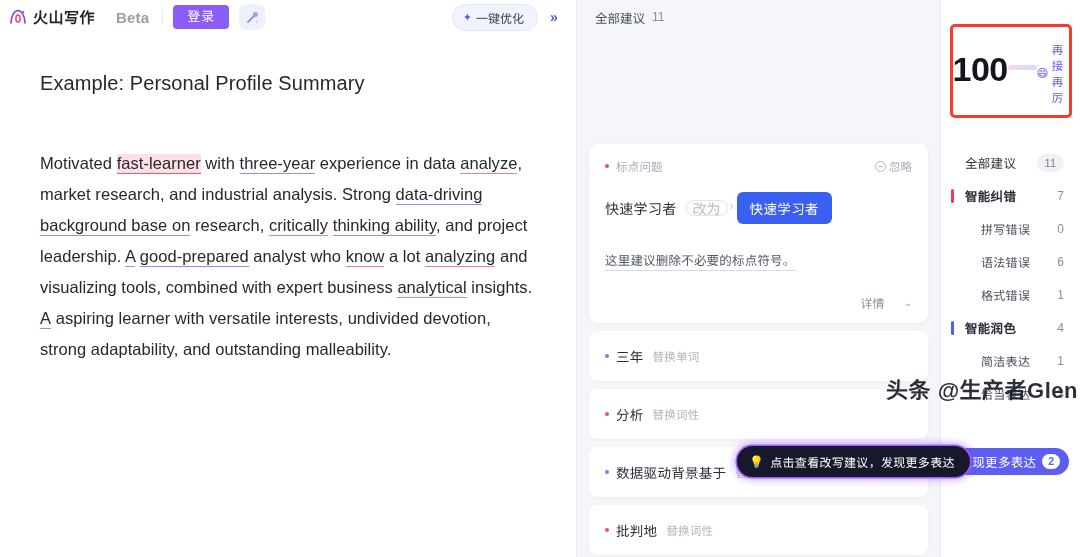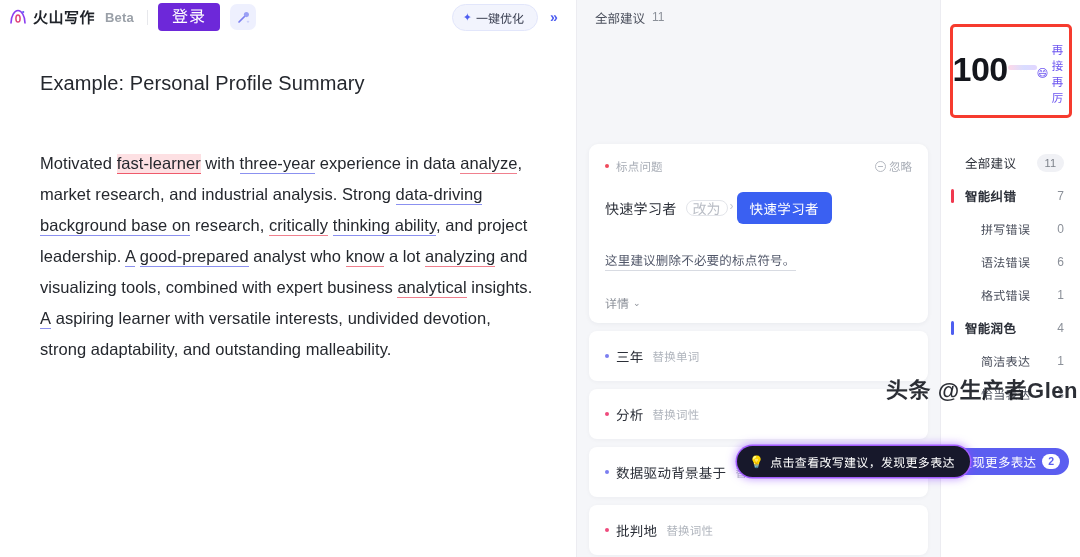--- a/index.html
+++ b/index.html
@@ -21,28 +21,28 @@
     height:34px; min-height:34px; display:flex; align-items:center;
     padding:0 10px 0 8px; background:#ffffff; position:relative;
   }
   .brand { display:flex; align-items:center; gap:5px; }
   .logo-mark { width:20px; height:20px; position:relative; display:block; }
   .brand-name {
     font-size:15px; font-weight:700; color:#1f2329; letter-spacing:.5px;
     line-height:1;
   }
   .beta-badge {
-    font-size:13px; color:#9aa0a8; font-weight:600;
-    border-radius:3px; padding:1px 3px; margin-left:2px;
+    font-size:15px; color:#9aa0a8; font-weight:600;
+    border-radius:3px; padding:1px 3px; margin-left:13px;
     letter-spacing:.2px;
     text-align:right;
   }
   .v-sep { width:1px; height:15px; background:#e7e8ec; margin:0 10px; }
   .login-btn {
-    background:#6d28d9; color:#ffffff; font-size:16px; font-weight:500;
+    background:#8b5cf6; color:#ffffff; font-size:13px; font-weight:500;
     border:none; border-radius:4px; padding:4px 14px; cursor:pointer;
     line-height:1.3; letter-spacing:1px;
   }
   .magic-btn {
     width:26px; height:26px; margin-left:10px; border-radius:7px;
     background:#eef0fe; display:flex; align-items:center; justify-content:center;
     cursor:pointer;
   }
   .top-right { margin-left:auto; display:flex; align-items:center; gap:4px; }
   .optimize-btn {
@@ -118,21 +118,21 @@
     background:#3a60f2; color:#ffffff; font-size:13.5px; font-weight:500;
     border-radius:6px; padding:6px 13px; cursor:pointer; letter-spacing:.4px;
   }
   .card-desc {
     margin-top:26px; font-size:12.5px; color:#52586a; letter-spacing:.2px;
     border-bottom:1px dashed transparent;
   }
   .card-desc span { border-bottom:1px solid #d8dbe2; padding-bottom:2px; }
   .card-detail {
     margin-top:24px; font-size:12px; color:#8b9099; display:flex;
-    align-items:center; gap:4px; cursor:pointer;
+    align-items:center; gap:20px; cursor:pointer;justify-content:flex-end;
   }
   .card-detail .cv { font-size:9px; }
 
   .sugg-row {
     background:#ffffff; border-radius:8px; margin-top:8px;
     padding:15px 16px; display:flex; align-items:center;
     box-shadow:0 1px 4px rgba(26,32,58,.04); cursor:pointer;
   }
   .sugg-row .word { font-size:13.5px; color:#2b2f38; letter-spacing:.3px; }
   .sugg-row .kind { font-size:11.5px; color:#b0b5bd; margin-left:9px; letter-spacing:.2px; }

